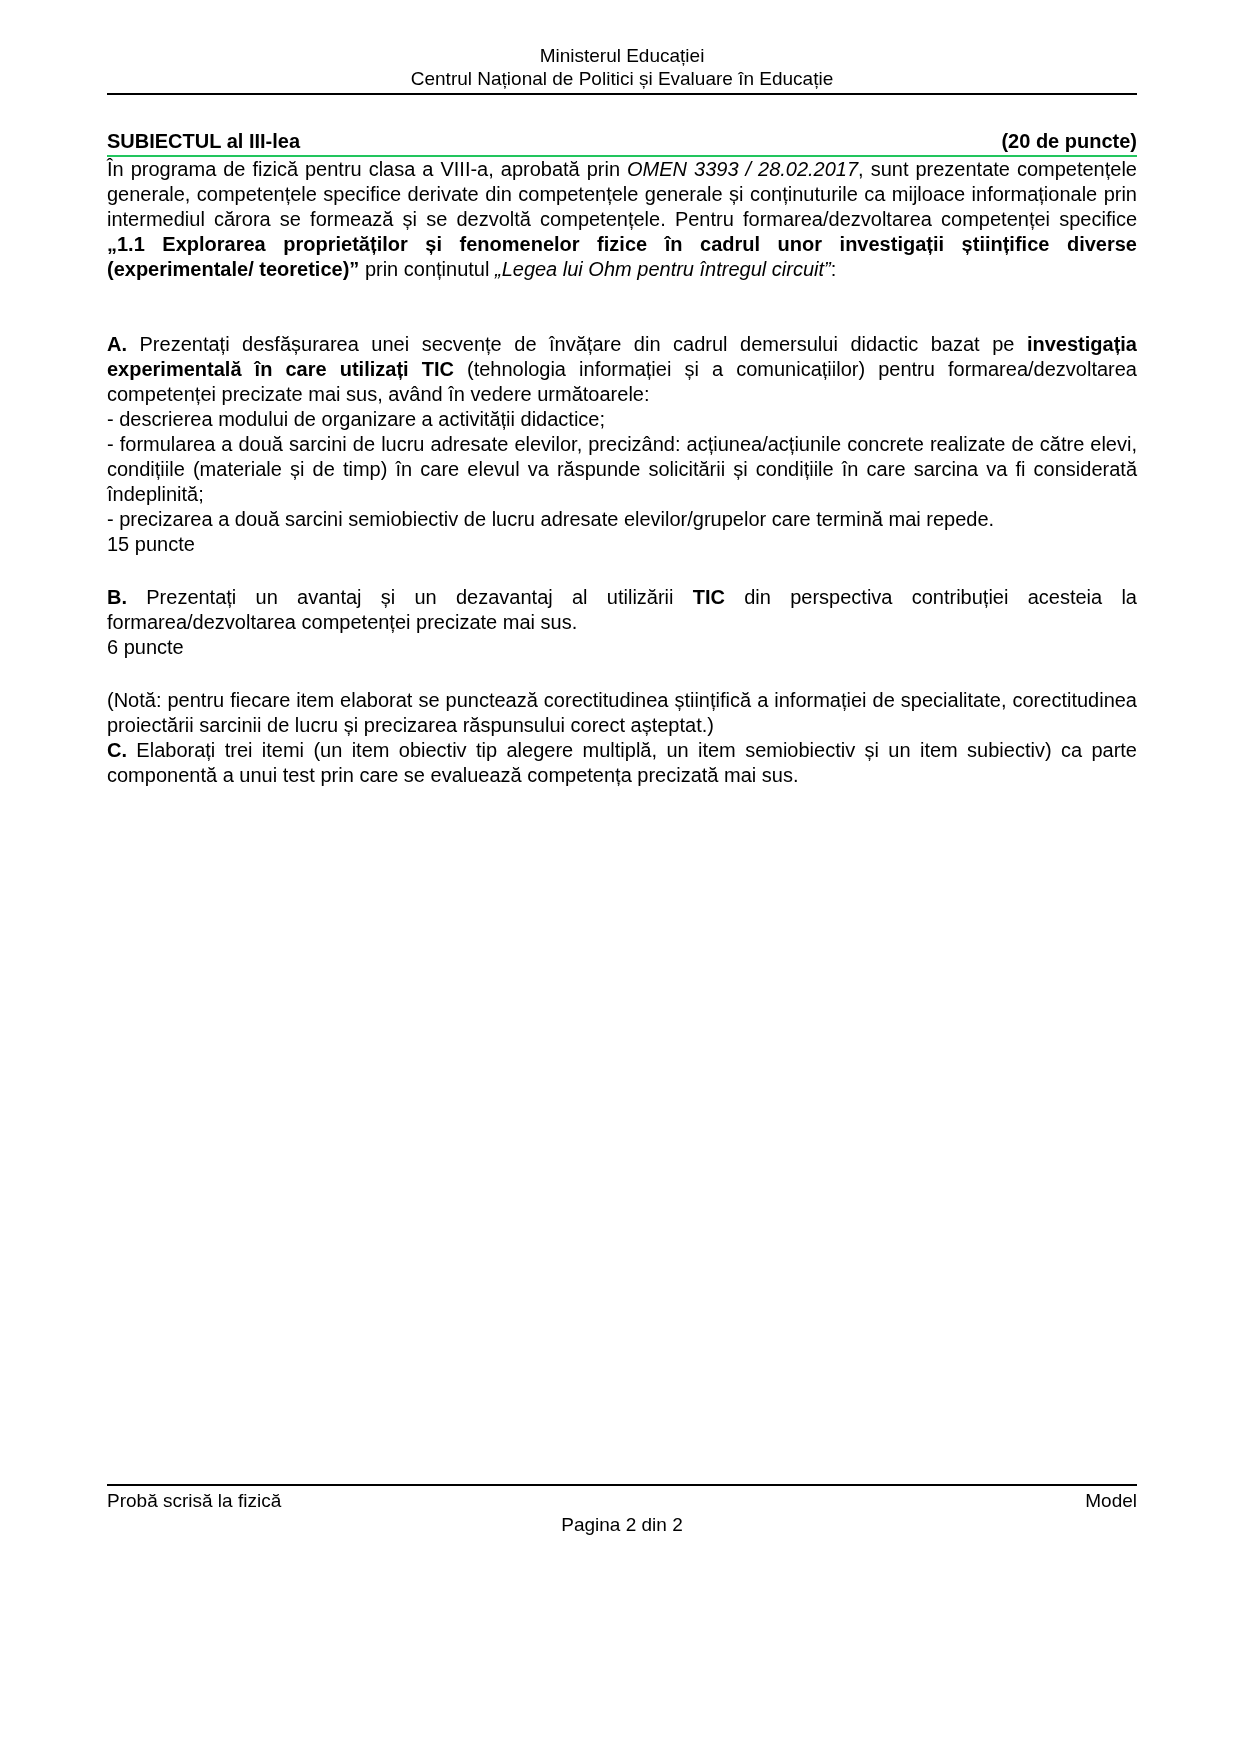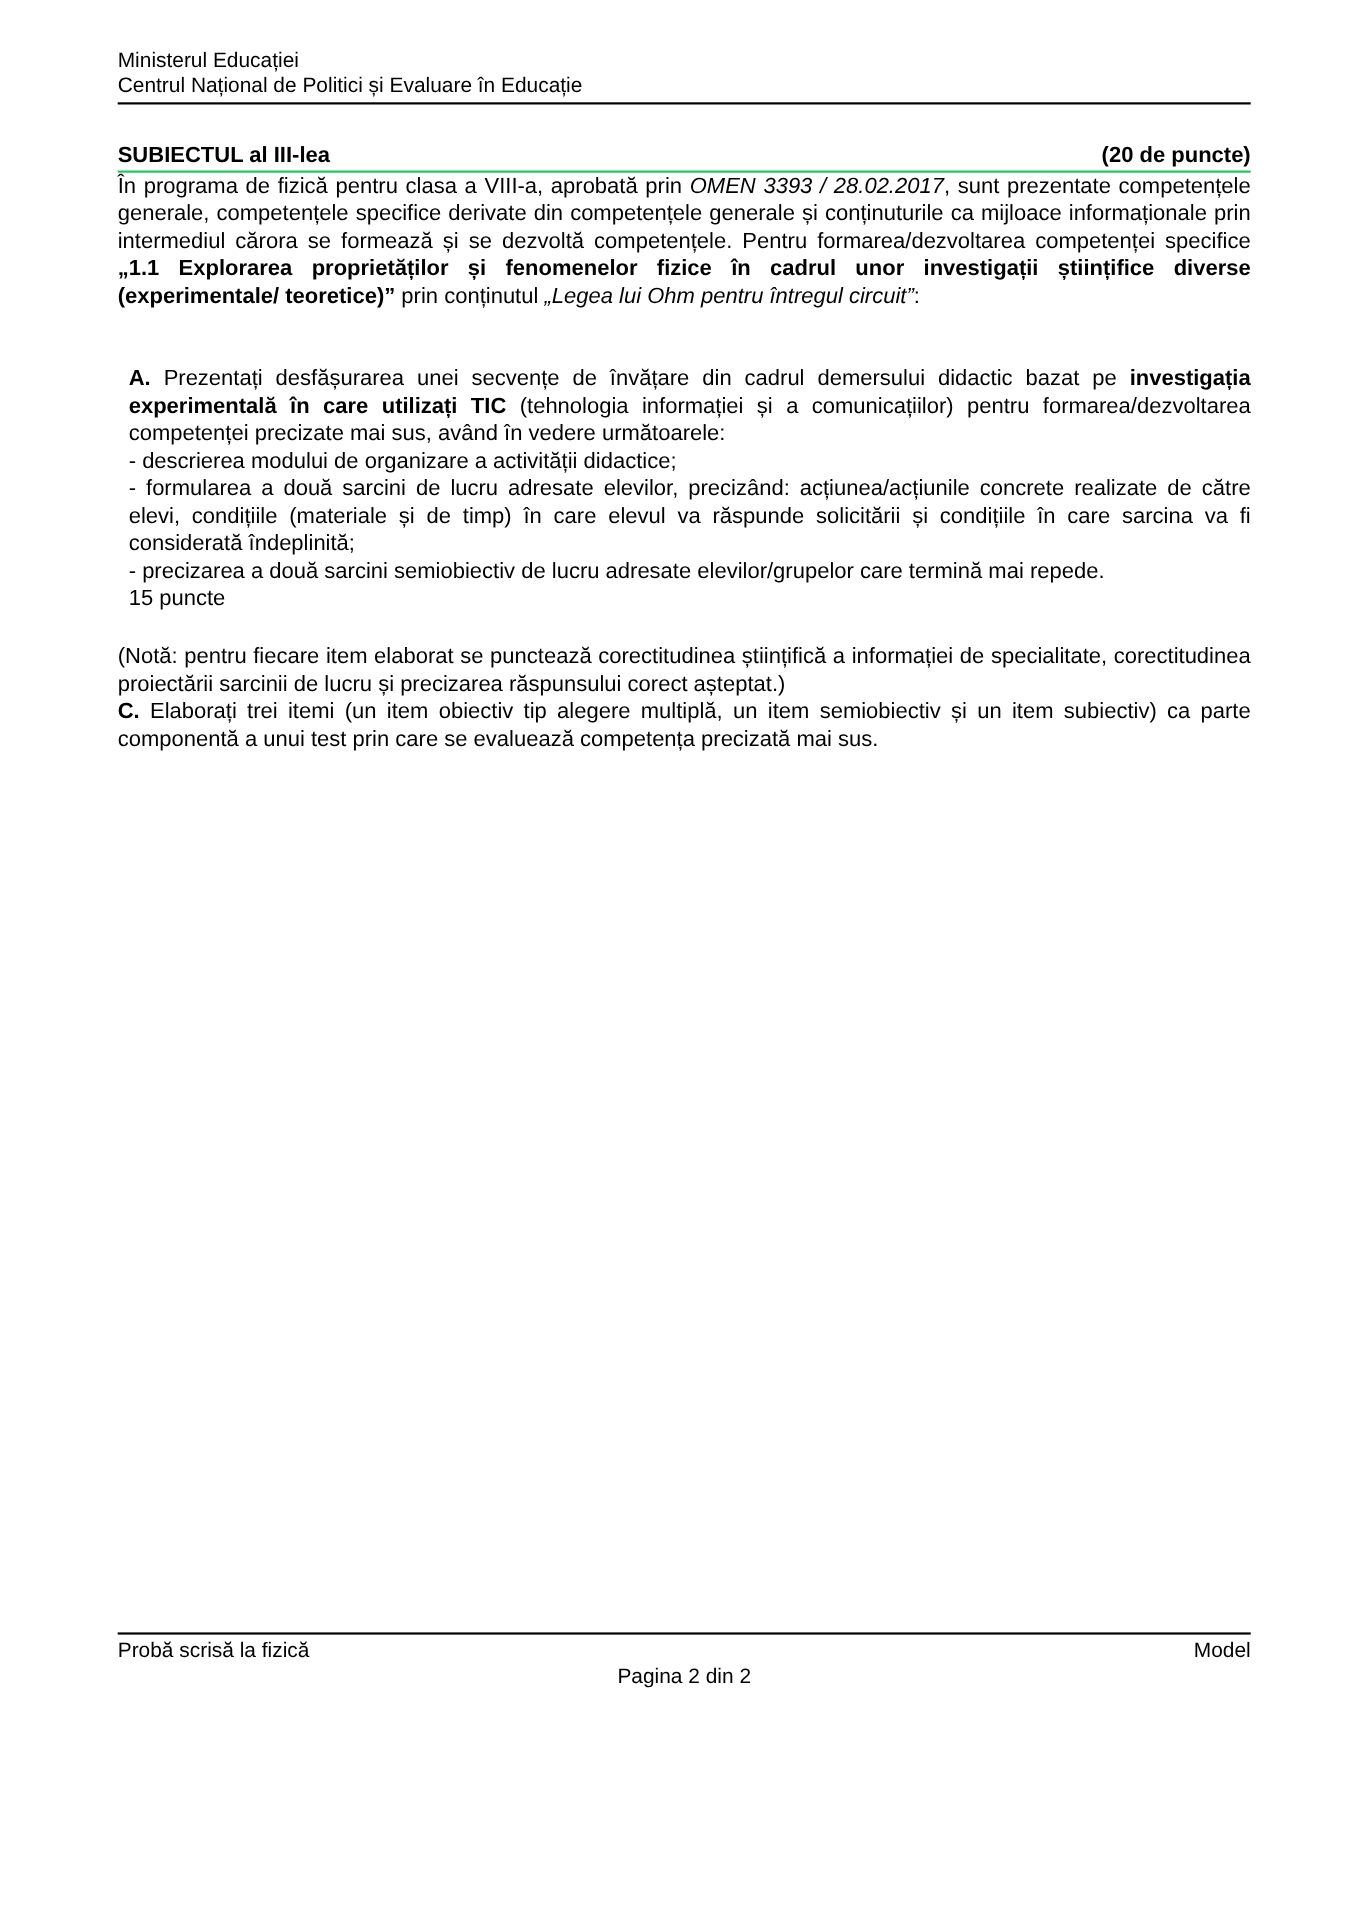--- a/index.html
+++ b/index.html
@@ -15,40 +15,40 @@
     font-size: 20px;
     line-height: 25px;
   }
   .content {
     padding: 0 104px 0 107px;
   }
   .doc-header {
     margin: 0 104px 0 107px;
     padding-top: 44px;
     padding-bottom: 3px;
-    text-align: left;
+    text-align: center;
     font-size: 19px;
     line-height: 23px;
     border-bottom: 2px solid #000;
   }
   .subject-heading {
     margin-top: 34px;
     display: flex;
     justify-content: space-between;
     font-weight: bold;
     border-bottom: 2px solid #22c55e;
     padding-bottom: 1px;
   }
   .just { text-align: justify; }
   .b { font-weight: bold; }
   .i { font-style: italic; }
   .points {
     font-weight: normal;
   }
-  .section-a { margin-top: 50px; margin-left: 10px; }
+  .section-a { margin-top: 50px; }
   .section-b { margin-top: 28px; }
   .section-c { margin-top: 28px; }
   .doc-footer {
     position: absolute;
     top: 1484px;
     left: 107px;
     right: 104px;
     border-top: 2px solid #000;
     padding-top: 3px;
     font-size: 19px;
@@ -81,20 +81,24 @@
     <p class="just"><span>În programa de fizică pentru clasa a VIII-a, aprobată prin </span><span class="i">OMEN 3393 / 28.02.2017</span><span>, sunt prezentate competențele generale, competențele specifice derivate din competențele generale și conținuturile ca mijloace informaționale prin intermediul cărora se formează și se dezvoltă competențele. Pentru formarea/dezvoltarea competenței specifice </span><span class="b">„1.1 Explorarea proprietăților și fenomenelor fizice în cadrul unor investigații științifice diverse (experimentale/ teoretice)”</span><span> prin conținutul </span><span class="i">„Legea lui Ohm pentru întregul circuit”</span><span>:</span></p>
 
     <div class="section-a">
       <p class="just"><span class="b">A.</span><span> Prezentați desfășurarea unei secvențe de învățare din cadrul demersului didactic bazat pe </span><span class="b">investigația experimentală în care utilizați TIC</span><span> (tehnologia informației și a comunicațiilor) pentru formarea/dezvoltarea competenței precizate mai sus, având în vedere următoarele:</span></p>
       <p>- descrierea modului de organizare a activității didactice;</p>
       <p class="just">- formularea a două sarcini de lucru adresate elevilor, precizând: acțiunea/acțiunile concrete realizate de către elevi, condițiile (materiale și de timp) în care elevul va răspunde solicitării și condițiile în care sarcina va fi considerată îndeplinită;</p>
       <p class="just">- precizarea a două sarcini semiobiectiv de lucru adresate elevilor/grupelor care termină mai repede.</p>
       <p class="points">15 puncte</p>
     </div>
 
+    <div class="section-b">
+      <p class="just"><span class="b">B.</span><span> Prezentați un avantaj și un dezavantaj al utilizării </span><span class="b">TIC</span><span> din perspectiva contribuției acesteia la formarea/dezvoltarea competenței precizate mai sus.</span></p>
+      <p class="points">6 puncte</p>
+    </div>
 
     <div class="section-c">
       <p class="just">(Notă: pentru fiecare item elaborat se punctează corectitudinea științifică a informației de specialitate, corectitudinea proiectării sarcinii de lucru și precizarea răspunsului corect așteptat.)</p>
       <p class="just"><span class="b">C.</span><span> Elaborați trei itemi (un item obiectiv tip alegere multiplă, un item semiobiectiv și un item subiectiv) ca parte componentă a unui test prin care se evaluează competența precizată mai sus.</span></p>
     </div>
 
   </div>
 
   <div class="doc-footer">
     <div class="footer-row">

